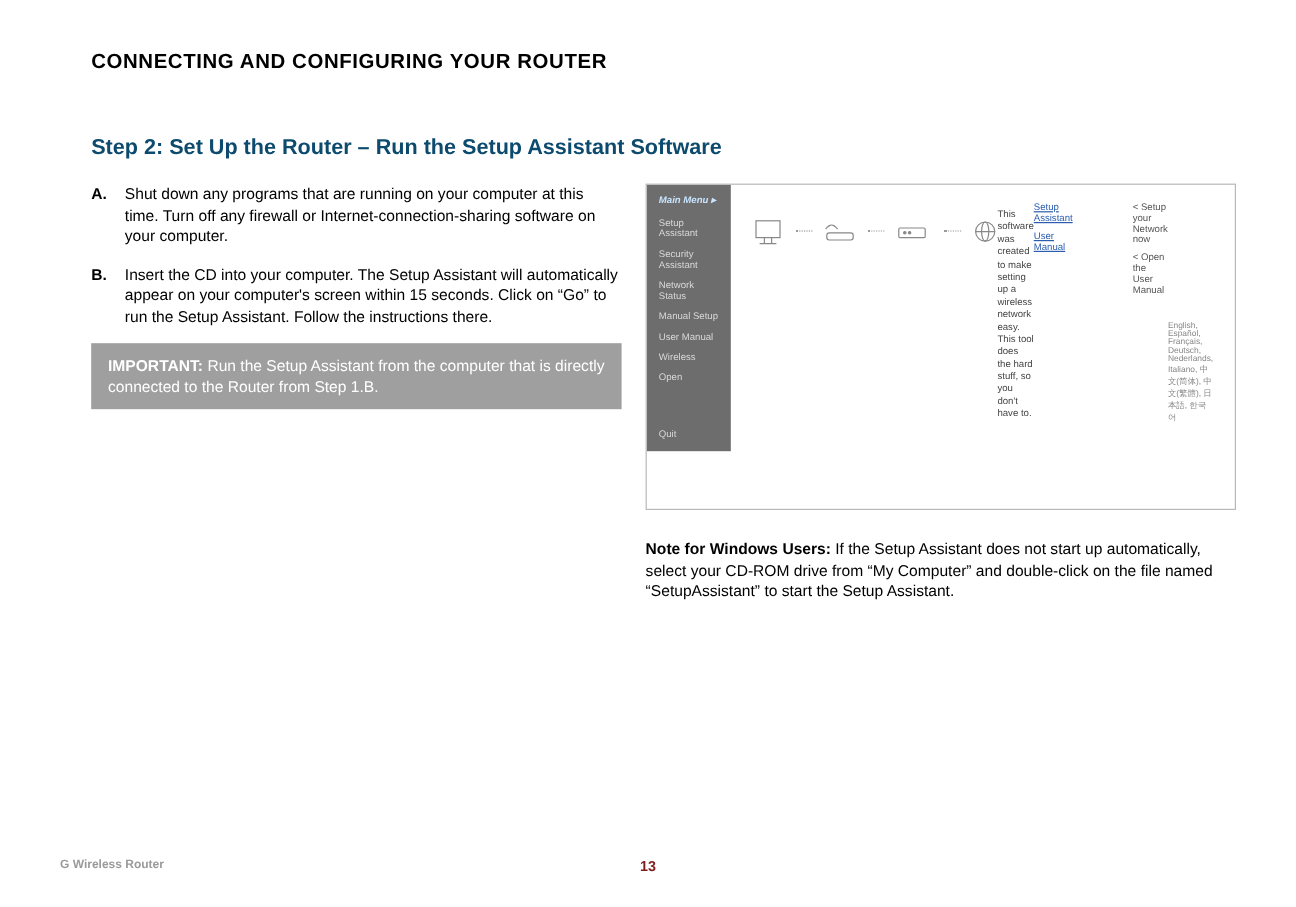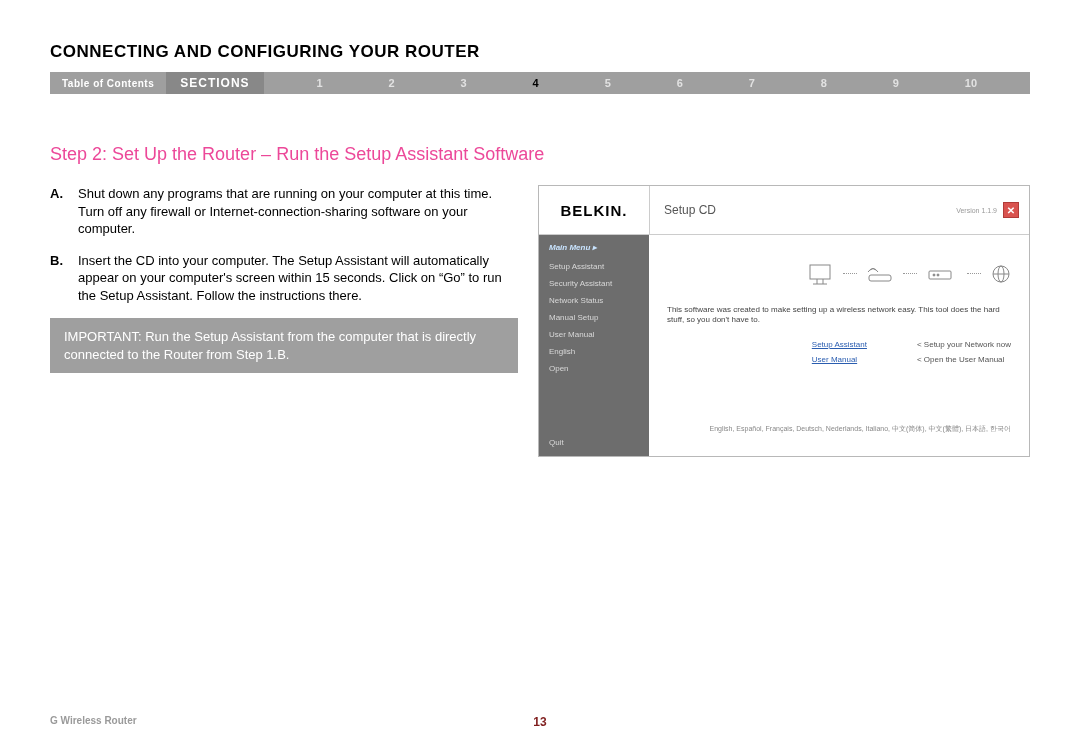--- a/index.html
+++ b/index.html
@@ -7,20 +7,21 @@
     padding: 0;
     font-family: Arial, Helvetica, sans-serif;
     background: #fff;
     width: 1080px;
     height: 756px;
     position: relative;
     color: #000;
   }
   .page {
     padding: 42px 50px 0 50px;
+    margin-left: 26px;
   }
   .section-title {
     font-size: 17px;
     font-weight: bold;
     letter-spacing: 0.5px;
     color: #000;
     margin-bottom: 10px;
   }
   .nav-bar {
     display: flex;
@@ -67,23 +68,23 @@
   }
   .left-col {
     width: 480px;
     padding-right: 20px;
   }
   .right-col {
     flex: 1;
   }
   .step-title {
     font-size: 18px;
-    font-weight: normal;
+    font-weight: bold;
     margin-bottom: 20px;
-    color: #ec4899;
+    color: #0c4a6e;
   }
   .instr-item {
     display: flex;
     font-size: 13px;
     line-height: 1.35;
     margin-bottom: 14px;
   }
   .instr-label {
     font-weight: bold;
     width: 28px;
@@ -92,21 +93,21 @@
   .important-box {
     background: #9f9f9f;
     color: #fff;
     padding: 10px 14px;
     font-size: 13px;
     line-height: 1.35;
     margin-top: 6px;
   }
   .important-box .imp {
     color: #fff;
-    font-weight: normal;
+    font-weight: bold;
   }
   
   .setup-cd {
     border: 1px solid #b8b8b8;
     width: 490px;
     height: 270px;
     background: #fff;
     font-size: 9px;
     position: relative;
     overflow: hidden;
@@ -177,22 +178,21 @@
   }
   .cd-side-spacer { flex: 1; }
   .cd-side-help {
     padding: 8px 10px 10px 10px;
     color: #d8d8d8;
   }
   .cd-main {
     flex: 1;
     padding: 14px 18px 23px 18px;
     display: flex;
-    flex-direction: column;
-    align-items: flex-end;
+    flex-direction: row;
   }
   .cd-diagram {
     height: 50px;
     display: flex;
     align-items: center;
     justify-content: center;
     gap: 10px;
     color: #888;
   }
   .cd-diagram svg { stroke: #888; fill: none; }
@@ -247,71 +247,49 @@
   .cd-dash {
     width: 14px; height: 1px; border-top: 1px dotted #999;
   }
 </style>
 </head>
 <body>
 
 <div class="page">
   <div class="section-title">CONNECTING AND CONFIGURING YOUR ROUTER</div>
 
-  <div class="nav-bar">
-    <div class="nav-toc">Table of Contents</div>
-    <div class="nav-sections">SECTIONS</div>
-    <div class="nav-links">
-      <span>1</span>
-      <span>2</span>
-      <span>3</span>
-      <span class="active">4</span>
-      <span>5</span>
-      <span>6</span>
-      <span>7</span>
-      <span>8</span>
-      <span>9</span>
-      <span>10</span>
-    </div>
-  </div>
 
   <div class="step-title" style="margin-top:50px">Step 2: Set Up the Router – Run the Setup Assistant Software</div>
 
   <div class="content" style="margin-top:0">
     <div class="left-col">
       <div class="instr-item">
         <div class="instr-label">A.</div>
         <div>Shut down any programs that are running on your computer at this time. Turn off any firewall or Internet-connection-sharing software on your computer.</div>
       </div>
       <div class="instr-item">
         <div class="instr-label">B.</div>
         <div>Insert the CD into your computer. The Setup Assistant will automatically appear on your computer's screen within 15 seconds. Click on “Go” to run the Setup Assistant. Follow the instructions there.</div>
       </div>
       <div class="important-box">
         <span class="imp">IMPORTANT:</span><span> Run the Setup Assistant from the computer that is directly connected to the Router from Step 1.B.</span>
       </div>
     </div>
 
     <div class="right-col">
       <div class="setup-cd">
-        <div class="cd-header">
-          <div class="cd-logo">BELKIN.</div>
-          <div class="cd-title">Setup CD</div>
-          <div class="cd-version">Version 1.1.9</div>
-          <div class="cd-close">✕</div>
-        </div>
         <div class="cd-body">
           <div class="cd-sidebar">
             <div class="cd-side-main">Main Menu  ▸</div>
             <div class="cd-side-item">Setup Assistant</div>
             <div class="cd-side-item">Security Assistant</div>
             <div class="cd-side-item">Network Status</div>
             <div class="cd-side-item">Manual Setup</div>
             <div class="cd-side-item">User Manual</div>
-            <div class="cd-side-item">English</div>
+            <div class="cd-side-item">Wireless</div>
             <div class="cd-side-item">Open</div>
             <div class="cd-side-spacer"></div>
             <div class="cd-side-help">Quit</div>
           </div>
           <div class="cd-main">
             <div class="cd-diagram">
               <svg width="26" height="24">
                   <rect x="3" y="3" width="20" height="14" stroke-width="1"></rect>
                   <line x1="10" y1="17" x2="10" y2="22"></line>
                   <line x1="16" y1="17" x2="16" y2="22"></line>
@@ -344,20 +322,23 @@
               <div class="cd-links-col2">
                 <div>&lt; Setup your Network now</div>
                 <div>&lt; Open the User Manual</div>
               </div>
             </div>
             <div class="cd-langs">English, Español, Français, Deutsch, Nederlands, Italiano, 中文(简体), 中文(繁體), 日本語, 한국어</div>
           </div>
         </div>
       </div>
 
+      <div class="windows-note">
+        <strong>Note for Windows Users:</strong><span> If the Setup Assistant does not start up automatically, select your CD-ROM drive from “My Computer” and double-click on the file named “SetupAssistant” to start the Setup Assistant.</span>
+      </div>
     </div>
   </div>
 </div>
 
 <div class="footer">
   <div class="footer-model">G Wireless Router</div>
   <div class="footer-page">13</div>
 </div>
 
 </body></html>

